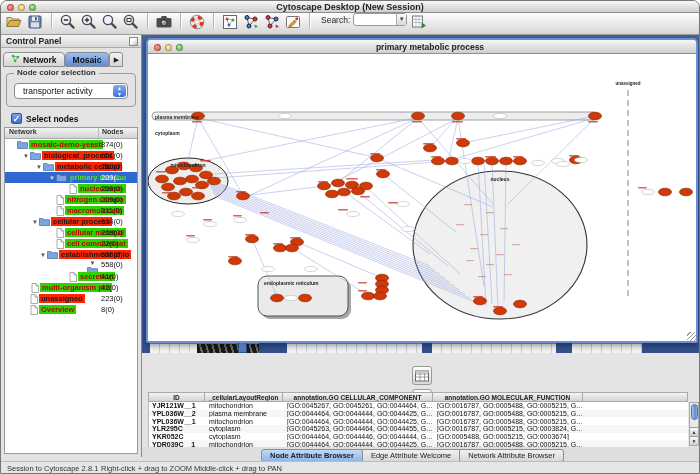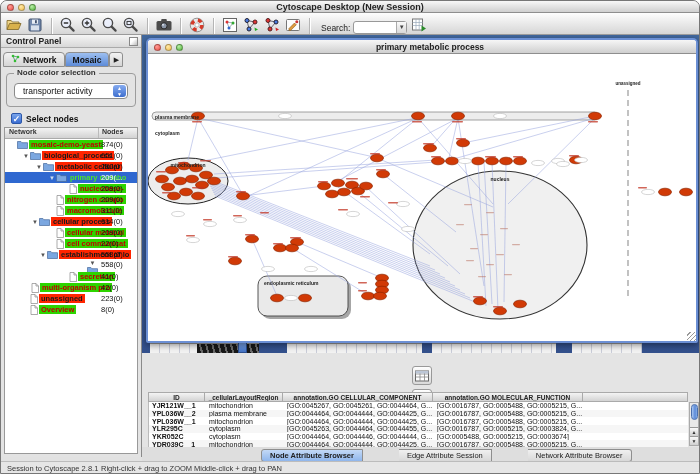--- a/index.html
+++ b/index.html
@@ -15,21 +15,21 @@
   .lights { position:absolute; left:6px; top:2.5px; display:flex; gap:4px; }
   .light { width:7px; height:7px; border-radius:50%; border:1px solid rgba(0,0,0,.3); }
   .light.r { background:radial-gradient(circle at 35% 30%, #ff9d97,#ee5147); }
   .light.y { background:radial-gradient(circle at 35% 30%, #ffe9a8,#f5bf4f); }
   .light.g { background:radial-gradient(circle at 35% 30%, #b9f0a8,#55b33b); }
   .mac-title { width:100%; text-align:center; font-size:9px; font-weight:bold; color:#222; }
 
   
   #main-toolbar { position:absolute; left:0; top:12px; right:0; height:22px;
     background:linear-gradient(#fdfdfd,#d6d6d6); border-bottom:1px solid #9a9a9a;
-    display:flex; align-items:flex-end; padding:0 4px; gap:3px; }
+    display:flex; align-items:flex-start; padding:0 4px; gap:3px; }
   .tb-icon { width:18px; height:18px; display:inline-block; cursor:default; }
   .tb-sep { width:1px; height:16px; background:#b5b5b5; margin:0 4px; box-shadow:1px 0 0 #fff; }
   .search-wrap { display:flex; align-items:center; gap:3px; margin-left:4px; }
   .search-label { font-size:8.5px; color:#222; }
   .search-combo { width:54px; height:13px; background:#fff; border:1px solid #999;
     border-radius:3px; position:relative; }
   .search-combo .arrow { position:absolute; right:0; top:0; width:10px; height:11px;
     background:linear-gradient(#fafafa,#d8d8d8); border-left:1px solid #aaa; font-size:6px;
     color:#444; text-align:center; line-height:11px; }
 
@@ -122,21 +122,21 @@
   .dp-cell.id { font-weight:bold; }
   #dp-scroll { position:absolute; right:2px; top:49px; width:10px; bottom:1px;
     background:#e9e9e9; border:1px solid #aaa; }
   #dp-thumb { position:absolute; left:0.5px; top:1px; width:7px; height:16px; border-radius:4px;
     background:linear-gradient(90deg,#a9c7f2,#5b8ad8 60%,#88aee6); border:1px solid #4a6fae; }
   .dp-arrow { position:absolute; left:0; width:8px; height:9px; background:linear-gradient(#fafafa,#cfcfcf);
     border-top:1px solid #999; font-size:5px; text-align:center; line-height:9px; color:#333; }
 
   
   #browser-tabs { position:absolute; left:141px; top:446px; width:559px; height:16px;
-    background:#dedede; display:flex; align-items:center; padding-left:119px;gap:36px; }
+    background:#dedede; display:flex; align-items:center; padding-left:119px; }
   .br-tab { height:13px; padding:0 8px; font-size:7.5px; color:#222; line-height:12px;
     border:1px solid #8e8e8e; border-left:none; background:linear-gradient(#f0f0f0,#d8d8d8);
     white-space:nowrap; }
   .br-tab:first-child { border-left:1px solid #8e8e8e; border-radius:3px 0 0 3px; }
   .br-tab:last-child { border-radius:0 3px 3px 0; }
   .br-tab.sel { background:linear-gradient(#c3d9f6,#8fb6ec); font-weight:bold; }
   #status-bar { position:absolute; left:0; bottom:0; width:700px; height:12px; background:#e6e6e6;
     border-top:1px solid #bcbcbc; font-size:7.5px; color:#333; }
   #status-bar span { position:absolute; top:1.5px; }
 </style>
@@ -760,21 +760,21 @@
       </div>
     <div id="dp-scroll">
       <div id="dp-thumb"></div>
       <div class="dp-arrow" style="bottom:9px;">▲</div>
       <div class="dp-arrow" style="bottom:0;">▼</div>
     </div>
   </div>
 
   <div id="browser-tabs">
       <div class="br-tab sel">Node Attribute Browser</div>
-      <div class="br-tab">Edge Attribute Session</div>
+      <div class="br-tab">Edge Attribute Welcome</div>
       <div class="br-tab">Network Attribute Browser</div>
     </div>
 
   <div id="status-bar">
     <span style="left:6px;">Session to Cytoscape 2.8.1</span>
     <span style="left:100px;">Right-click + drag to ZOOM</span>
     <span style="left:193px;">Middle-click + drag to PAN</span>
   </div>
 </div>
 

